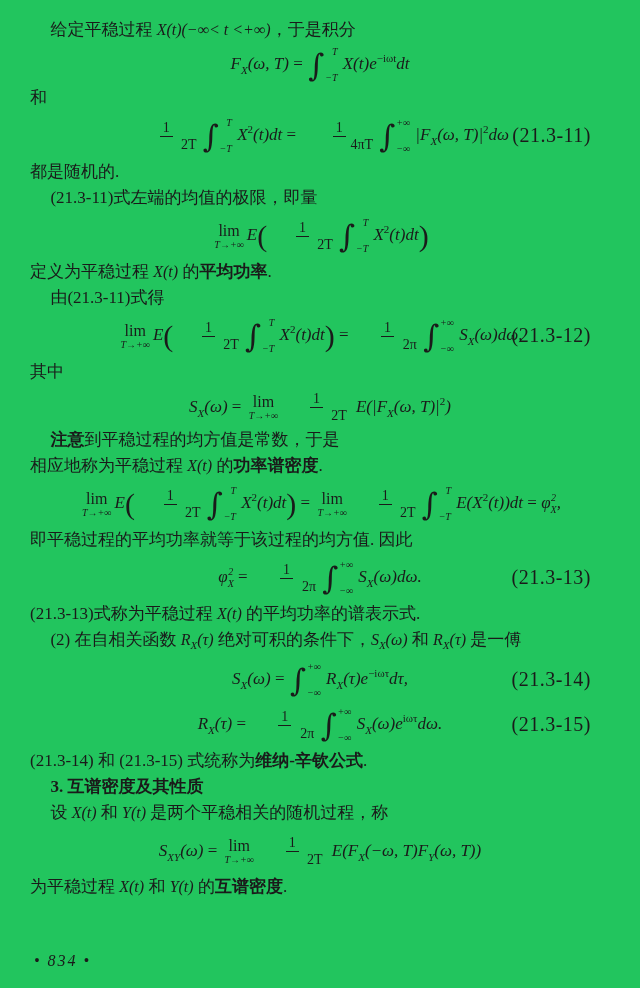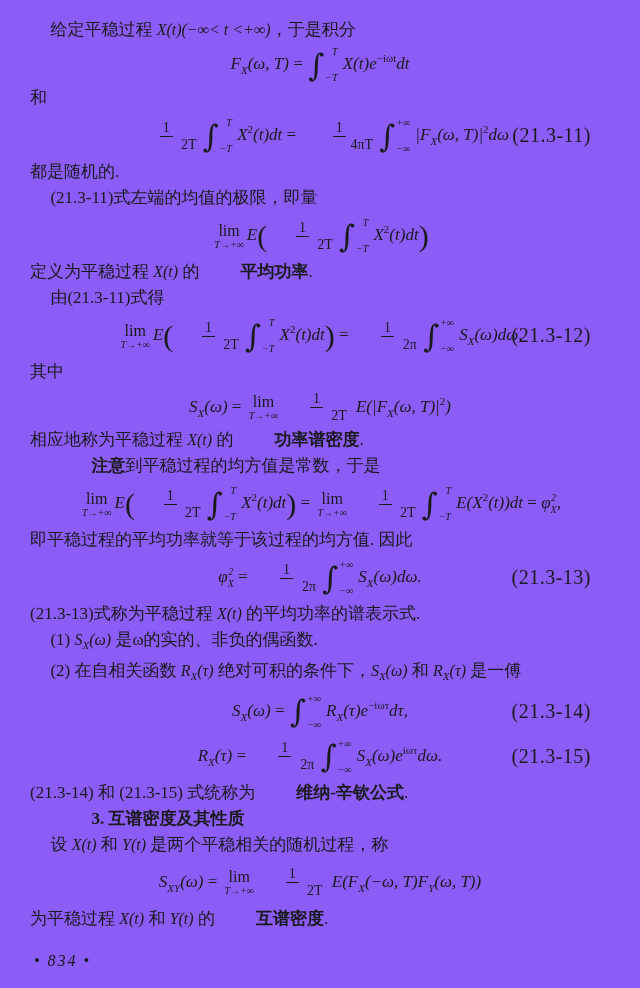--- a/index.html
+++ b/index.html
@@ -1,24 +1,24 @@
 <!DOCTYPE html>
 <html><head>
 <meta charset="utf-8">
 <title>21.3</title>
 <style>
   html,body{margin:0;padding:0;background:#d9d9d9;}
   .page{
-    width:640px;height:988px;margin:0 auto;background:#8b5cf6;color:#1a1a1a;
+    width:640px;height:988px;margin:0 auto;background:#22c55e;color:#1a1a1a;
     font-family:"Liberation Serif","DejaVu Serif",serif;
     position:relative;box-sizing:border-box;padding:18px 30px 0 30px;overflow:hidden;
   }
   .para{font-size:17px;line-height:24px;margin:0 0 2px 0;}
   .indent{text-indent:1.2em;}
-  .bold,.cnb{font-weight:bold;padding-left:41px;}
+  .bold,.cnb{font-weight:bold;}
   .im{font-style:italic;font-size:16px;}
   .tsub{font-size:11px;font-style:italic;}
   
   .eqrow{position:relative;text-align:center;white-space:nowrap;line-height:40px;margin:2px 0;font-size:17px;}
   .eqrow.tall{line-height:46px;}
   .eqbody{display:inline-block;vertical-align:middle;line-height:normal;}
   .eqtag{position:absolute;right:19px;top:50%;transform:translateY(-50%);font-size:20px;letter-spacing:.5px;}
   
   .mit{font-style:italic;}
   .mrm{font-style:normal;}
@@ -124,23 +124,23 @@
   <p class="para"><span>其中</span></p>
 
   <div class="eqrow"><span class="eqbody"><span class="mit">S</span><sub class="msub">X</sub><span class="mit">(ω) </span><span class="mrm">= </span><span class="limwrap">
           <span class="limword">lim</span>
           <span class="limsub">T→+∞</span>
         </span><span class="frac">
           <span class="num">1</span>
           <span class="den">2T</span>
         </span><span class="mit"> E(|F</span><sub class="msub">X</sub><span class="mit">(ω, T)|</span><sup class="msup">2</sup><span class="mit">)</span></span></div>
 
+  <p class="para indent"><span class="cnb">注意</span><span>到平稳过程的均方值是常数，于是</span></p>
+
   <p class="para"><span>相应地称为平稳过程 </span><span class="im">X(t)</span><span> 的</span><span class="cnb">功率谱密度</span><span>.</span></p>
-
-  <p class="para indent"><span class="cnb">注意</span><span>到平稳过程的均方值是常数，于是</span></p>
 
   <div class="eqrow tall"><span class="eqbody"><span class="limwrap">
           <span class="limword">lim</span>
           <span class="limsub">T→+∞</span>
         </span><span class="mit">E</span><span class="bigparen">(</span><span class="frac">
           <span class="num">1</span>
           <span class="den">2T</span>
         </span><span class="intwrap">
           <span class="intglyph">∫</span>
           <span class="intlims">
@@ -176,21 +176,20 @@
           <span class="intglyph">∫</span>
           <span class="intlims">
             <span class="up">+∞</span>
             <span class="lo">−∞</span>
           </span>
         </span><span class="mit"> S</span><sub class="msub">X</sub><span class="mit">(ω)dω.</span></span><span class="eqtag">(21.3-13)</span></div>
 
   <p class="para"><span>(21.3-13)式称为平稳过程 </span><span class="im">X(t)</span><span> 的平均功率的谱表示式.</span></p>
 
 
-  <p class="para indent"><span>(1) </span><span class="im">S</span><sub class="tsub">X</sub><span class="im">(ω)</span><span> 是ω的实的、非负的偶函数.</span></p>
 
   <p class="para indent"><span>(2) 在自相关函数 </span><span class="im">R</span><sub class="tsub">X</sub><span class="im">(τ)</span><span> 绝对可积的条件下，</span><span class="im">S</span><sub class="tsub">X</sub><span class="im">(ω)</span><span> 和 </span><span class="im">R</span><sub class="tsub">X</sub><span class="im">(τ)</span><span> 是一傅</span></p>
 
 
   <div class="eqrow"><span class="eqbody"><span class="mit">S</span><sub class="msub">X</sub><span class="mit">(ω) </span><span class="mrm">= </span><span class="intwrap">
           <span class="intglyph">∫</span>
           <span class="intlims">
             <span class="up">+∞</span>
             <span class="lo">−∞</span>
           </span>

